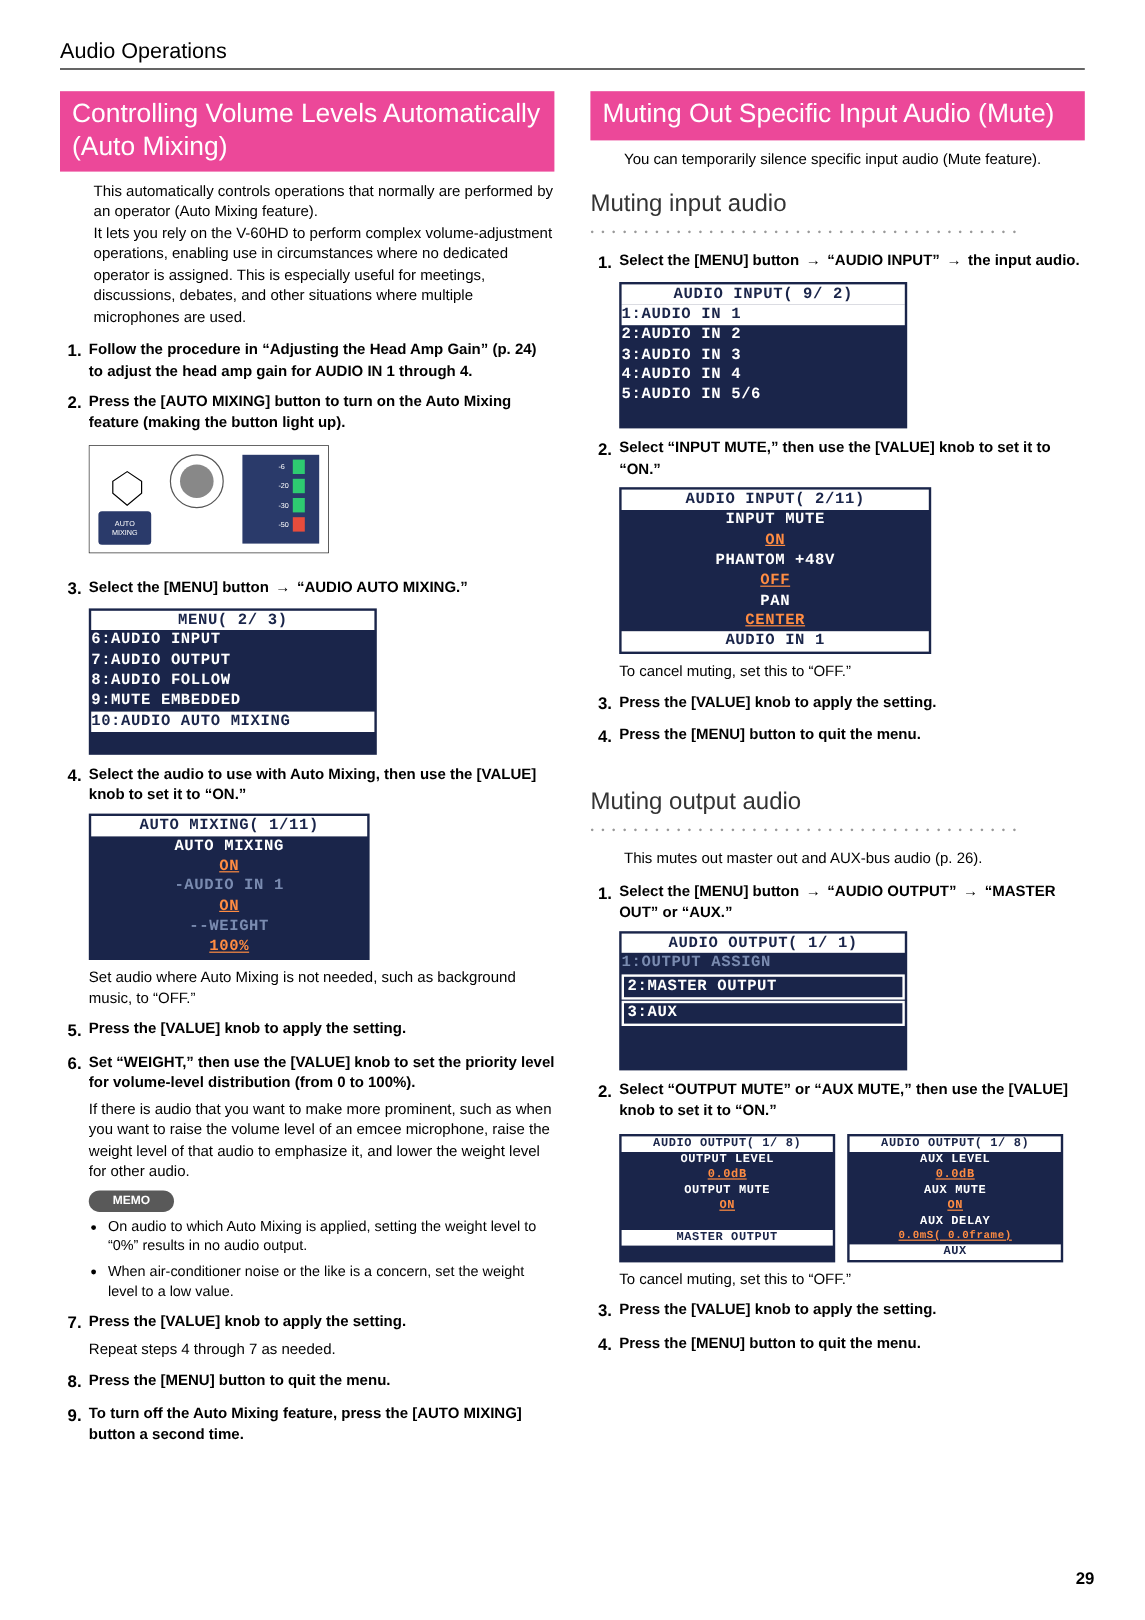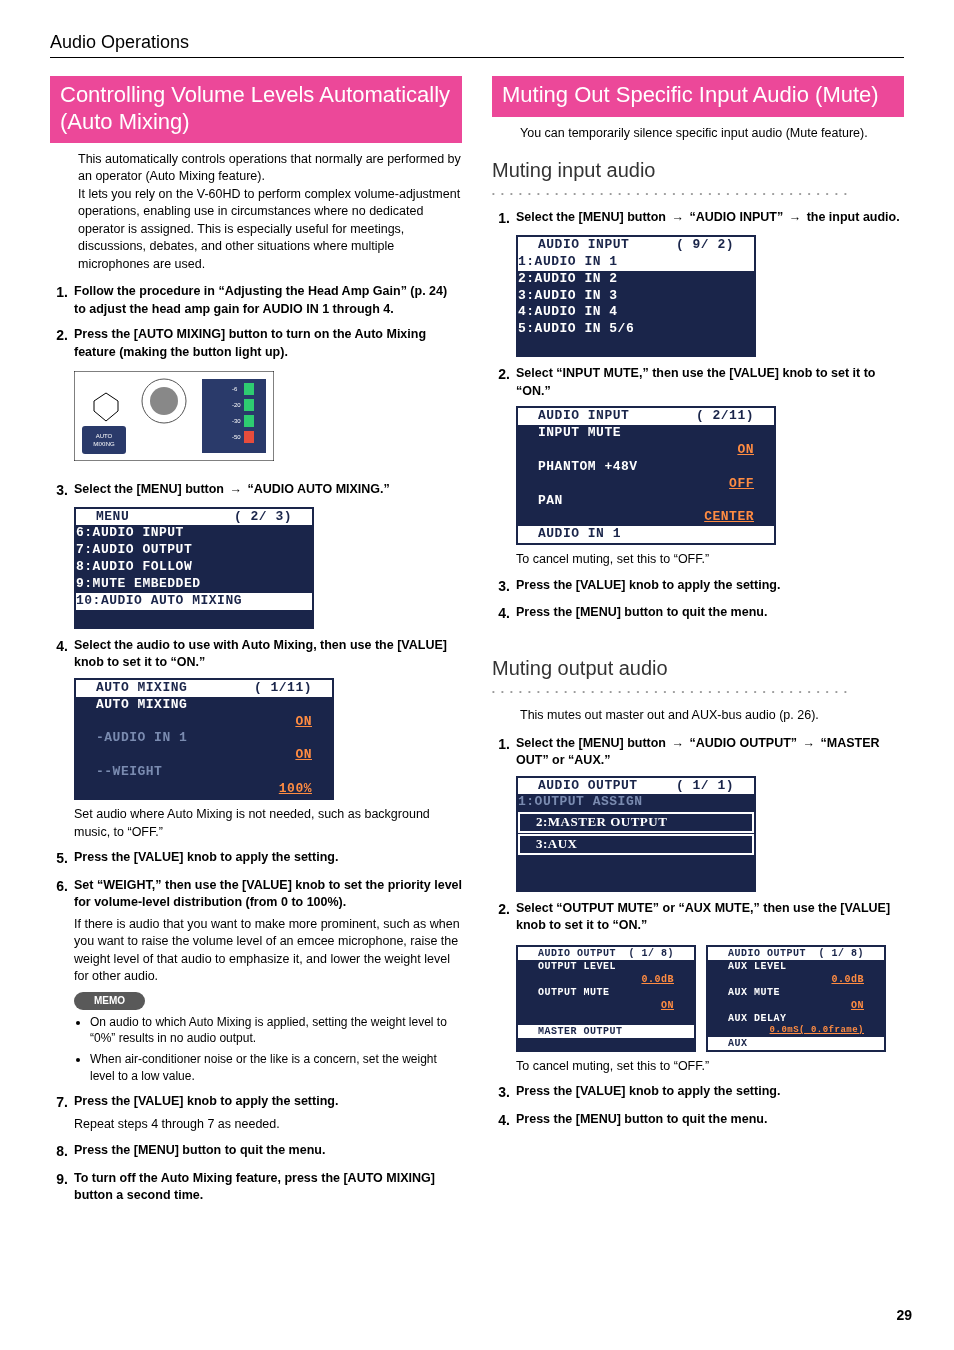--- a/index.html
+++ b/index.html
@@ -74,21 +74,21 @@
     color: #fff;
     font-family: 'Courier New', monospace;
     font-size: 13px;
     padding: 2px;
     margin: 6px 0 6px 24px;
     width: 240px;
     line-height: 1.3;
     font-weight: 700;
     letter-spacing: 0.5px;
   }
-  .lcd .row { display: flex; justify-content: space-between; padding: 0 20px; }
+  .lcd .row { display: flex; justify-content: center; padding: 0 8px; }
   .lcd .sel { color: #ff8c42; }
   .lcd .under { text-decoration: underline; }
   .lcd .inv { background: #fff; color: #1a254a; }
   .lcd .grey { color: #7a8bb0; }
   .lcd-pair { display:flex; gap:10px; margin-left:24px;}
   .lcd-pair .lcd { margin-left:0; width: 180px; font-size:10px;}
   .memo-badge {
     display: inline-block;
     background: #595959;
     color: #fff;
@@ -105,21 +105,21 @@
     margin: 6px 0 6px 24px;
     width: 200px;
   }
   .pagenum {
     position: absolute;
     bottom: 24px;
     right: 42px;
     font-weight: 700;
     font-size: 14px;
   }
-  .boxed-row { border: 2px solid #fff; margin:1px 0; padding: 0 16px; font-family: Liberation Serif, serif;}
+  .boxed-row { border: 2px solid #fff; margin:1px 0; padding: 0 3px;}
 </style>
 </head>
 <body>
 <div class="page">
 
 <div class="header-rule">
   <span class="header-title">Audio Operations</span>
 </div>
 
 <div class="columns">
@@ -173,21 +173,21 @@
       <div>9:MUTE EMBEDDED</div>
       <div class="inv">10:AUDIO AUTO MIXING</div>
       <div>&nbsp;</div>
     </div>
 
     <div class="step">
           <span class="step-num">4.</span>
           <span class="step-text">Select the audio to use with Auto Mixing, then use the [VALUE] knob to set it to “ON.”</span>
         </div>
 
-    <div class="lcd" style="width:260px;">
+    <div class="lcd" style="width:234px;">
       <div class="row inv">
             <span>AUTO MIXING</span>
             <span>( 1/11)</span>
           </div>
       <div class="row">
             <span>AUTO MIXING</span>
             <span></span>
           </div>
       <div class="row">
             <span></span>

